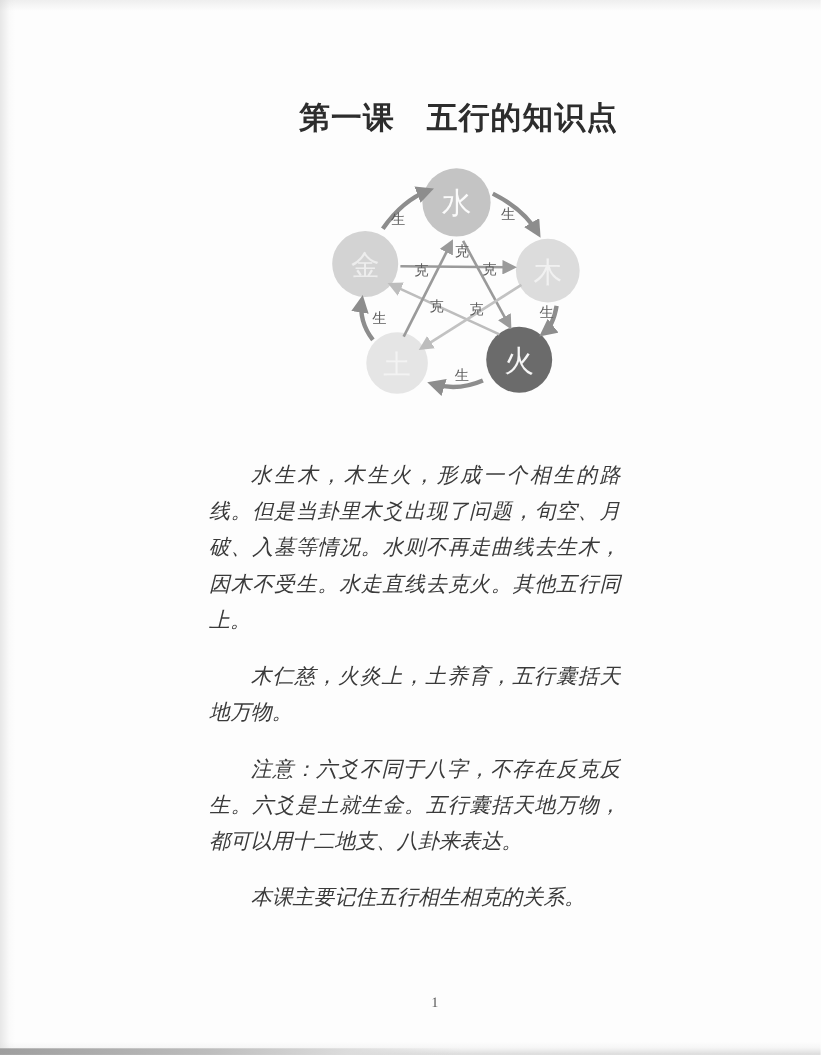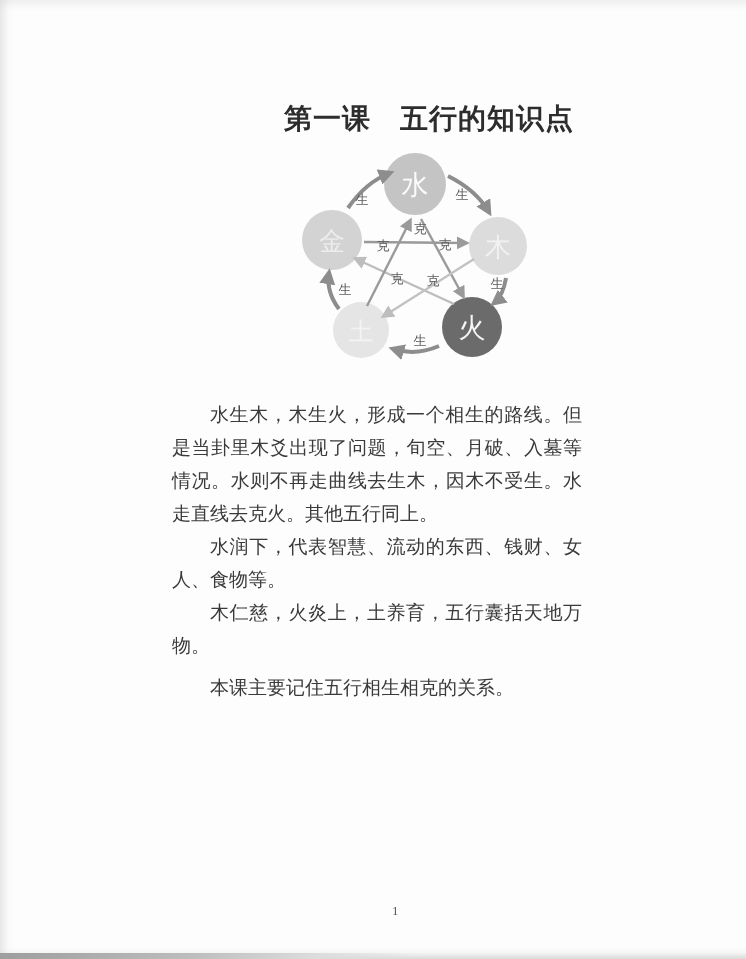--- a/index.html
+++ b/index.html
@@ -13,33 +13,33 @@
   
   .edge-left{position:absolute;left:0;top:0;bottom:0;width:14px;
     background:linear-gradient(to right,rgba(190,190,190,.35),rgba(230,230,230,.15) 60%,transparent);}
   .edge-top{position:absolute;left:0;top:0;right:0;height:10px;
     background:linear-gradient(to bottom,rgba(205,205,205,.30),transparent);}
   .edge-bottom{position:absolute;left:0;bottom:0;right:0;height:12px;
     background:linear-gradient(to top,rgba(175,175,175,.45),rgba(215,215,215,.18) 55%,transparent);}
   .edge-bottom-dark{position:absolute;left:0;bottom:0;width:420px;height:6px;
     background:linear-gradient(to right,#9e9e9e,#bdbdbd 45%,#dcdcdc 75%,transparent);}
   .title{
-    position:absolute;left:272px;top:88px;margin:12px;
+    position:absolute;left:272px;top:88px;margin:0;
     font-size:28px;font-weight:700;letter-spacing:1px;
     color:#2d2d2d;white-space:nowrap;
   }
   .diagram{position:absolute;left:296px;top:146px;}
   .diagram text{font-family:"Liberation Serif","DejaVu Serif",serif;}
   .cycle-label{font-size:13px;fill:#5c5c5c;}
   .body-text{
     position:absolute;left:172px;top:398px;width:410px;
     font-size:19px;line-height:33px;color:#3a3a3a;
     text-align:justify;
   }
-  .body-text p{margin:0;text-indent:2em;}
+  .body-text p{margin:18px;text-indent:2em;font-style:italic;}
   .body-text p.gap{margin-top:9px;}
   .pagenum{
     position:absolute;left:392px;top:903px;
     font-size:13px;color:#5a5a5a;
   }
 </style>
 </head>
 <body>
 
 <div class="page">
@@ -102,22 +102,22 @@
     </g>
     <text class="cycle-label" x="124" y="87" text-anchor="middle">克</text>
     <text class="cycle-label" x="87" y="104" text-anchor="middle">克</text>
     <text class="cycle-label" x="149" y="103" text-anchor="middle">克</text>
     <text class="cycle-label" x="101" y="137" text-anchor="middle">克</text>
     <text class="cycle-label" x="137" y="139" text-anchor="middle">克</text>
   </svg>
 
   <div class="body-text">
     <p>水生木，木生火，形成一个相生的路线。但是当卦里木爻出现了问题，旬空、月破、入墓等情况。水则不再走曲线去生木，因木不受生。水走直线去克火。其他五行同上。</p>
-    <p>水润下，代表智慧、流动的东西、钱财、女人、食物等。</p>
     <p>木仁慈，火炎上，土养育，五行囊括天地万物。</p>
+    <p class="gap">注意：六爻不同于八字，不存在反克反生。六爻是土就生金。五行囊括天地万物，都可以用十二地支、八卦来表达。</p>
     <p class="gap">本课主要记住五行相生相克的关系。</p>
   </div>
 
   <div class="pagenum">1</div>
 
   <div class="edge-left"></div>
   <div class="edge-top"></div>
   <div class="edge-bottom"></div>
   <div class="edge-bottom-dark"></div>
 </div>

